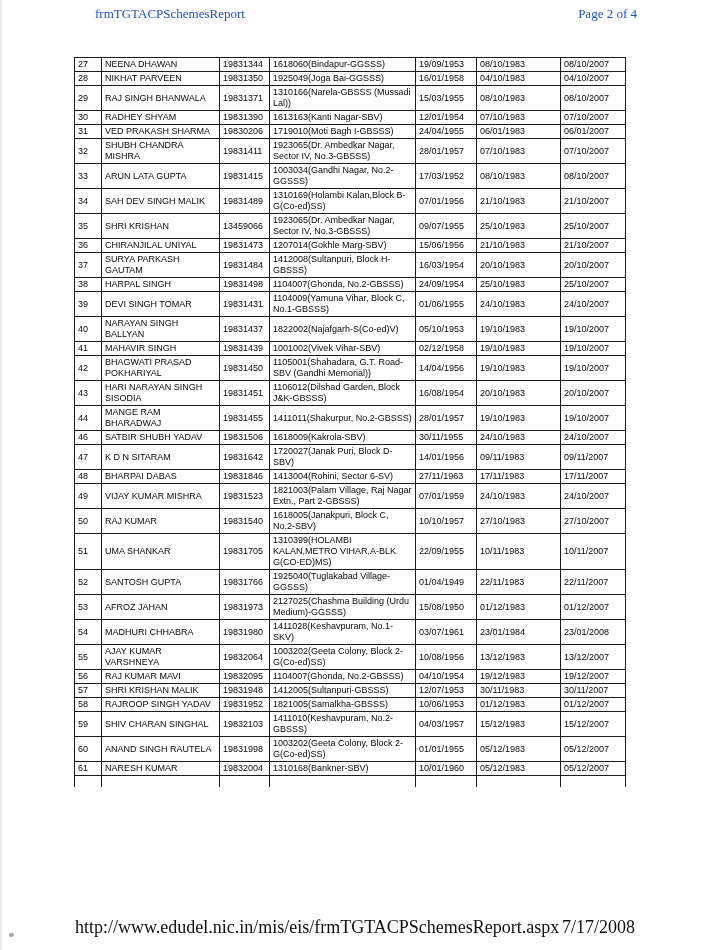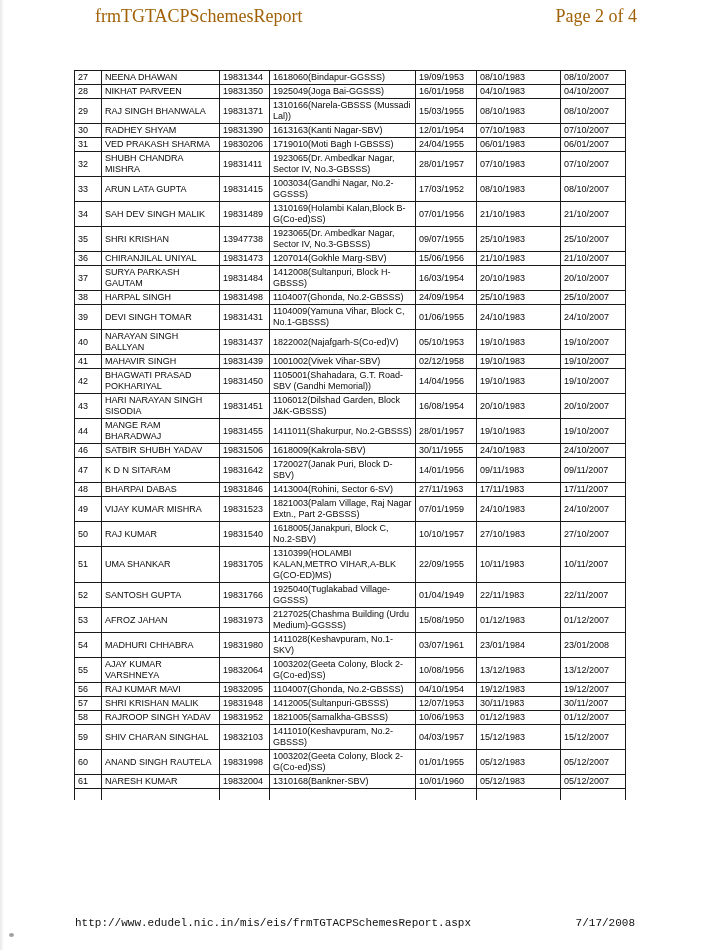--- a/index.html
+++ b/index.html
@@ -27,42 +27,41 @@
     opacity: 0.8;
   }
   .page-header {
     position: absolute;
     top: 6px;
     left: 95px;
     right: 68px;
     display: flex;
     justify-content: space-between;
     font-family: "Liberation Serif", serif;
-    font-size: 18px;
-    color: #a16207;
+    font-size: 13px;
+    color: #1d4ed8;
   }
   .page-footer {
     position: absolute;
     top: 917px;
     left: 75px;
     right: 70px;
     display: flex;
     justify-content: space-between;
-    font-family: Liberation Mono, monospace;
-    font-size: 11px;
+    font-family: Liberation Serif, serif;
+    font-size: 18px;
     color: #101010;
   }
   table.report {
     position: absolute;
     top: 57px;
     left: 74px;
     width: 551px;
     border-collapse: collapse;
     table-layout: fixed;
-    margin-top: 13px;
   }
   table.report td {
     border: 1.4px solid #1b1b1b;
     padding: 1px 3px;
     font-size: 9px;
     line-height: 11px;
     font-family: "Liberation Sans", sans-serif;
     color: #080808;
     vertical-align: middle;
     word-wrap: break-word;
@@ -173,21 +172,21 @@
         <td class="col-name">SAH DEV SINGH MALIK</td>
         <td class="col-emp_id">19831489</td>
         <td class="col-school">1310169(Holambi Kalan,Block B-G(Co-ed)SS)</td>
         <td class="col-dob">07/01/1956</td>
         <td class="col-appointment_date">21/10/1983</td>
         <td class="col-acp_date">21/10/2007</td>
       </tr>
       <tr>
         <td class="col-sno">35</td>
         <td class="col-name">SHRI KRISHAN</td>
-        <td class="col-emp_id">13947738</td>
+        <td class="col-emp_id">13459066</td>
         <td class="col-school">1923065(Dr. Ambedkar Nagar, Sector IV, No.3-GBSSS)</td>
         <td class="col-dob">09/07/1955</td>
         <td class="col-appointment_date">25/10/1983</td>
         <td class="col-acp_date">25/10/2007</td>
       </tr>
       <tr>
         <td class="col-sno">36</td>
         <td class="col-name">CHIRANJILAL UNIYAL</td>
         <td class="col-emp_id">19831473</td>
         <td class="col-school">1207014(Gokhle Marg-SBV)</td>

